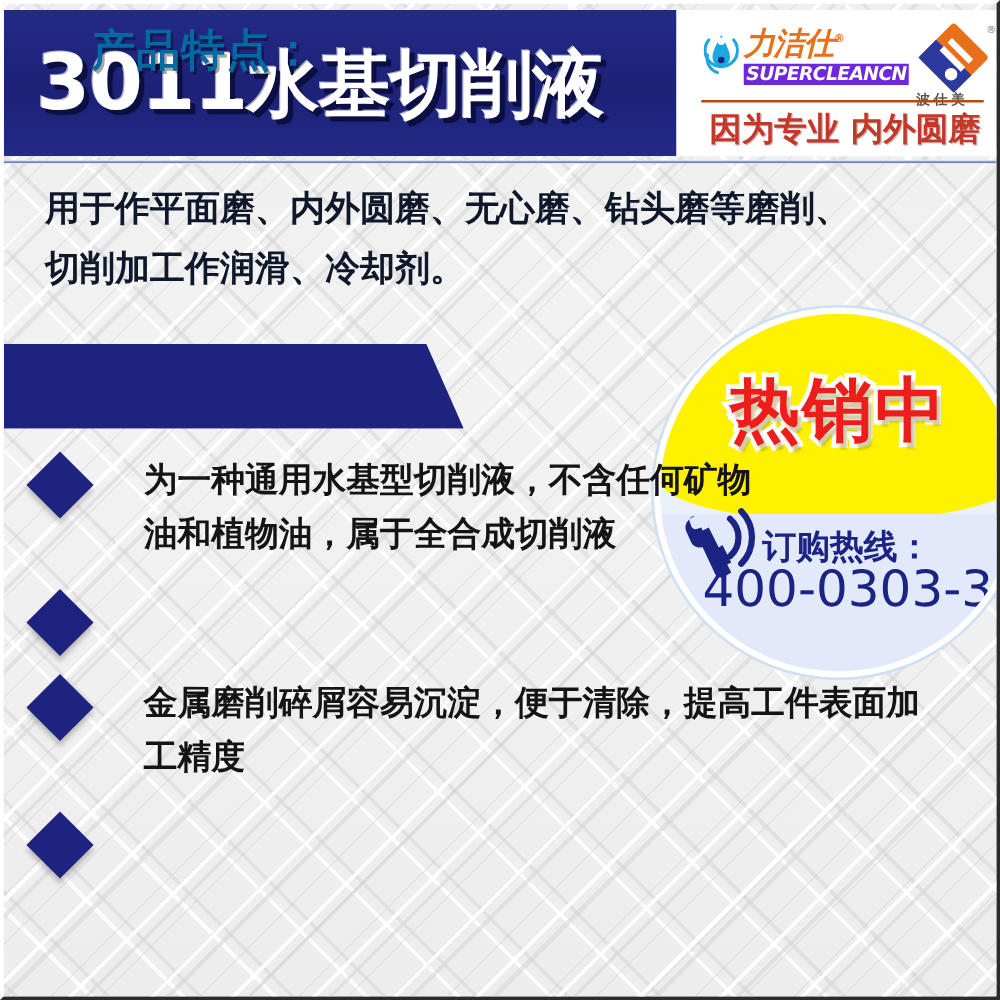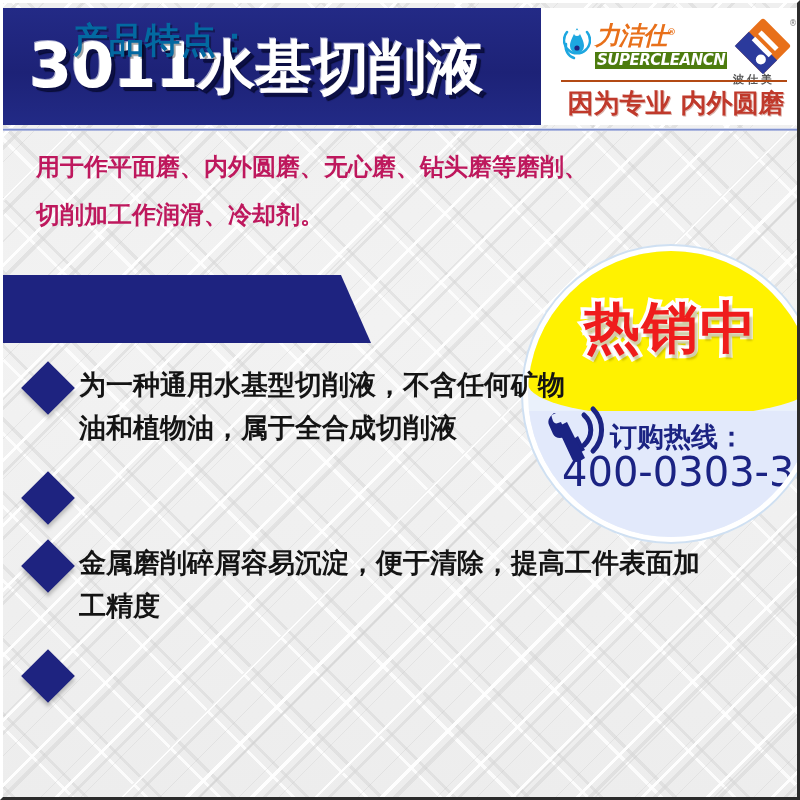--- a/index.html
+++ b/index.html
@@ -146,21 +146,21 @@
     font-size: 9px;
     vertical-align: super;
     color: #e8701a;
   }
   .brand-en {
     font-family: "DejaVu Sans", "Liberation Sans", sans-serif;
     font-size: 15px;
     font-weight: bold;
     font-style: italic;
     color: #ffffff;
-    background: #4d7c0f;
+    background: #6d28d9;
     letter-spacing: -0.5px;
     padding: 0 2px;
     line-height: 17px;
     display: inline-block;
     white-space: nowrap;
   }
   .second-logo {
     position: absolute;
     left: 172px;
     top: 0px;
@@ -212,23 +212,23 @@
   }
 
   
   .description {
     position: absolute;
     left: 33px;
     top: 140px;
     width: 745px;
     z-index: 4;
     font-family: "DejaVu Sans", "Liberation Sans", sans-serif;
-    font-size: 24px;
-    font-weight: bold;
-    color: #be185d;
+    font-size: 28px;
+    font-weight: bold;
+    color: #0f172a;
     line-height: 48px;
     letter-spacing: 0px;
   }
 
   
   .banner {
     position: absolute;
     left: 0px;
     top: 272px;
     width: 368px;
@@ -338,20 +338,21 @@
     top: 360px;
     width: 794px;
     z-index: 5;
   }
   .feature-item {
     position: relative;
     display: flex;
     align-items: flex-start;
     margin-bottom: 24px;
     padding-left: 26px;
+    gap: 36px;
   }
   .feature-diamond {
     flex: 0 0 auto;
     width: 38px;
     height: 38px;
     margin-top: 6px;
     margin-right: 12px;
     background: #1e2380;
     transform: rotate(45deg);
     box-shadow: 3px 3px 4px rgba(90,90,90,0.35);

